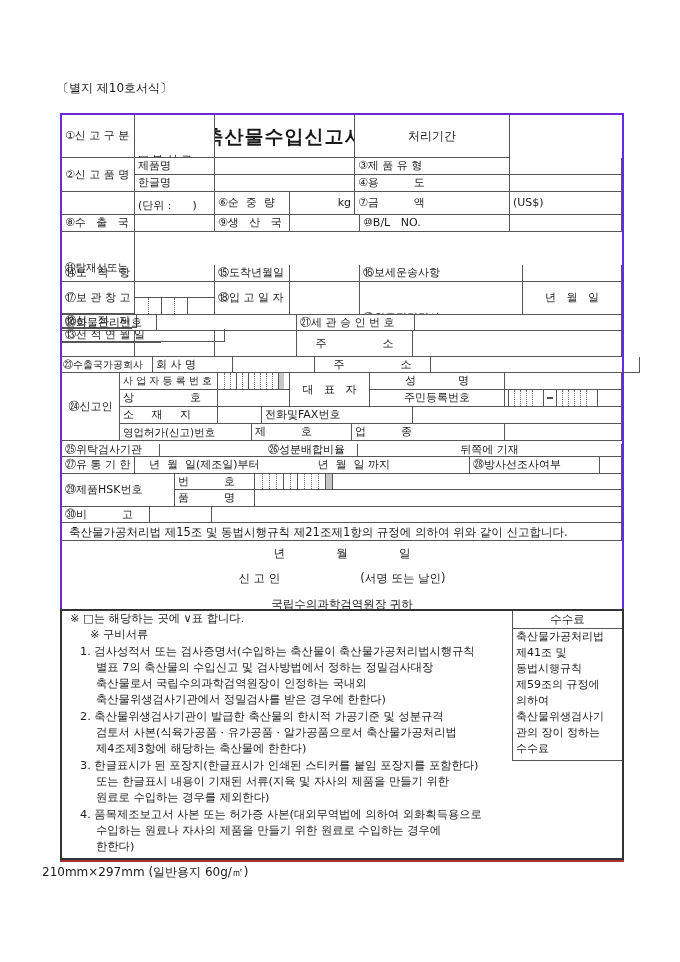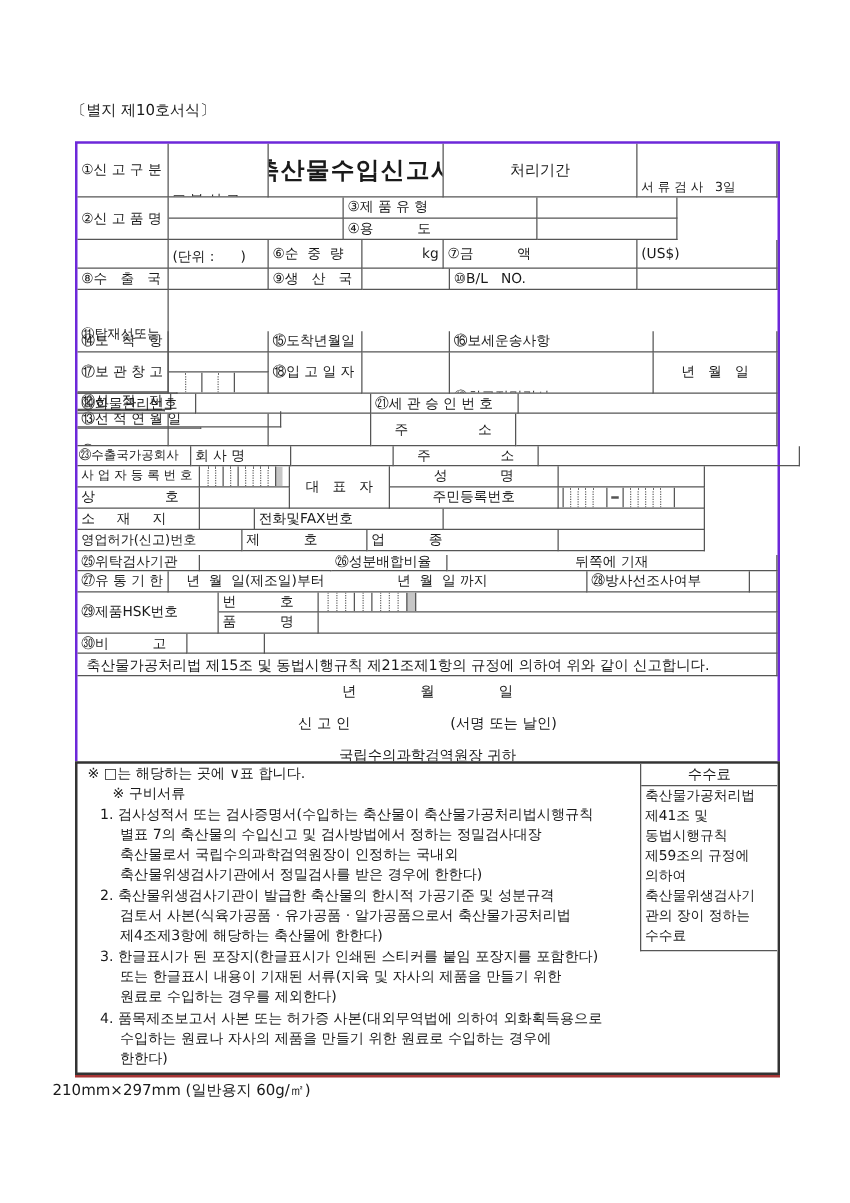--- a/index.html
+++ b/index.html
@@ -53,29 +53,28 @@
   <div class="form">
 
     <div class="r" style="height:43px;">
       <div class="c" style="width:73px;">①신 고 구 분</div>
       <div class="c blk" style="width:80px;line-height:17px;">
         <div>□ 본 신 고</div>
         
       </div>
       <div class="c ctr title" style="width:140px;">축산물수입신고서</div>
       <div class="c ctr" style="width:155px;font-size:12px;">처리기간</div>
-      <div class="c blk sm" style="width:112px;line-height:13px;padding-top:3px;">
-        <div>서 류 검 사   3일</div>
-        
-        
-      </div>
     </div>
 
     <div class="r" style="height:34px;">
       <div class="c" style="width:73px;">②신 고 품 명</div>
+      <div class="col" style="width:80px;">
+        <div class="c" style="width:80px;height:17px;">제품명</div>
+        <div class="c" style="width:80px;height:17px;">한글명</div>
+      </div>
       <div class="col" style="width:140px;">
         <div class="c" style="width:140px;height:17px;"></div>
         <div class="c" style="width:140px;height:17px;"></div>
       </div>
       <div class="col" style="width:155px;">
         <div class="c" style="width:155px;height:17px;">③제 품 유 형</div>
         <div class="c" style="width:155px;height:17px;">④용          도</div>
       </div>
       <div class="col" style="width:112px;">
         <div class="c" style="width:112px;height:17px;"></div>
@@ -172,20 +171,21 @@
 
     <div class="r" style="height:16px;">
       <div class="c" style="width:91px;font-size:10px;padding:0 1px;">㉓수출국가공회사</div>
       <div class="c" style="width:80px;">회 사 명</div>
       <div class="c" style="width:82px;"></div>
       <div class="c ctr" style="width:116px;">주                소</div>
       <div class="c" style="width:209px;"></div>
     </div>
 
     <div class="r" style="height:68px;">
+      <div class="c ctr" style="width:58px;">㉔신고인</div>
       <div class="col" style="width:502px;">
         <div class="r" style="height:34px;">
           <div class="col" style="width:170px;">
             <div class="r" style="height:17px;">
               <div class="c" style="width:98px;font-size:10px;">사 업 자 등 록 번 호</div>
               <div class="dgrow" style="width:72px;">
                 <span class="dg dg0" style="width:6px;"></span>
                   <span class="dg" style="width:6px;"></span>
                   <span class="dg" style="width:6px;"></span>
                 <span class="dg dgs" style="width:6px;"></span>

